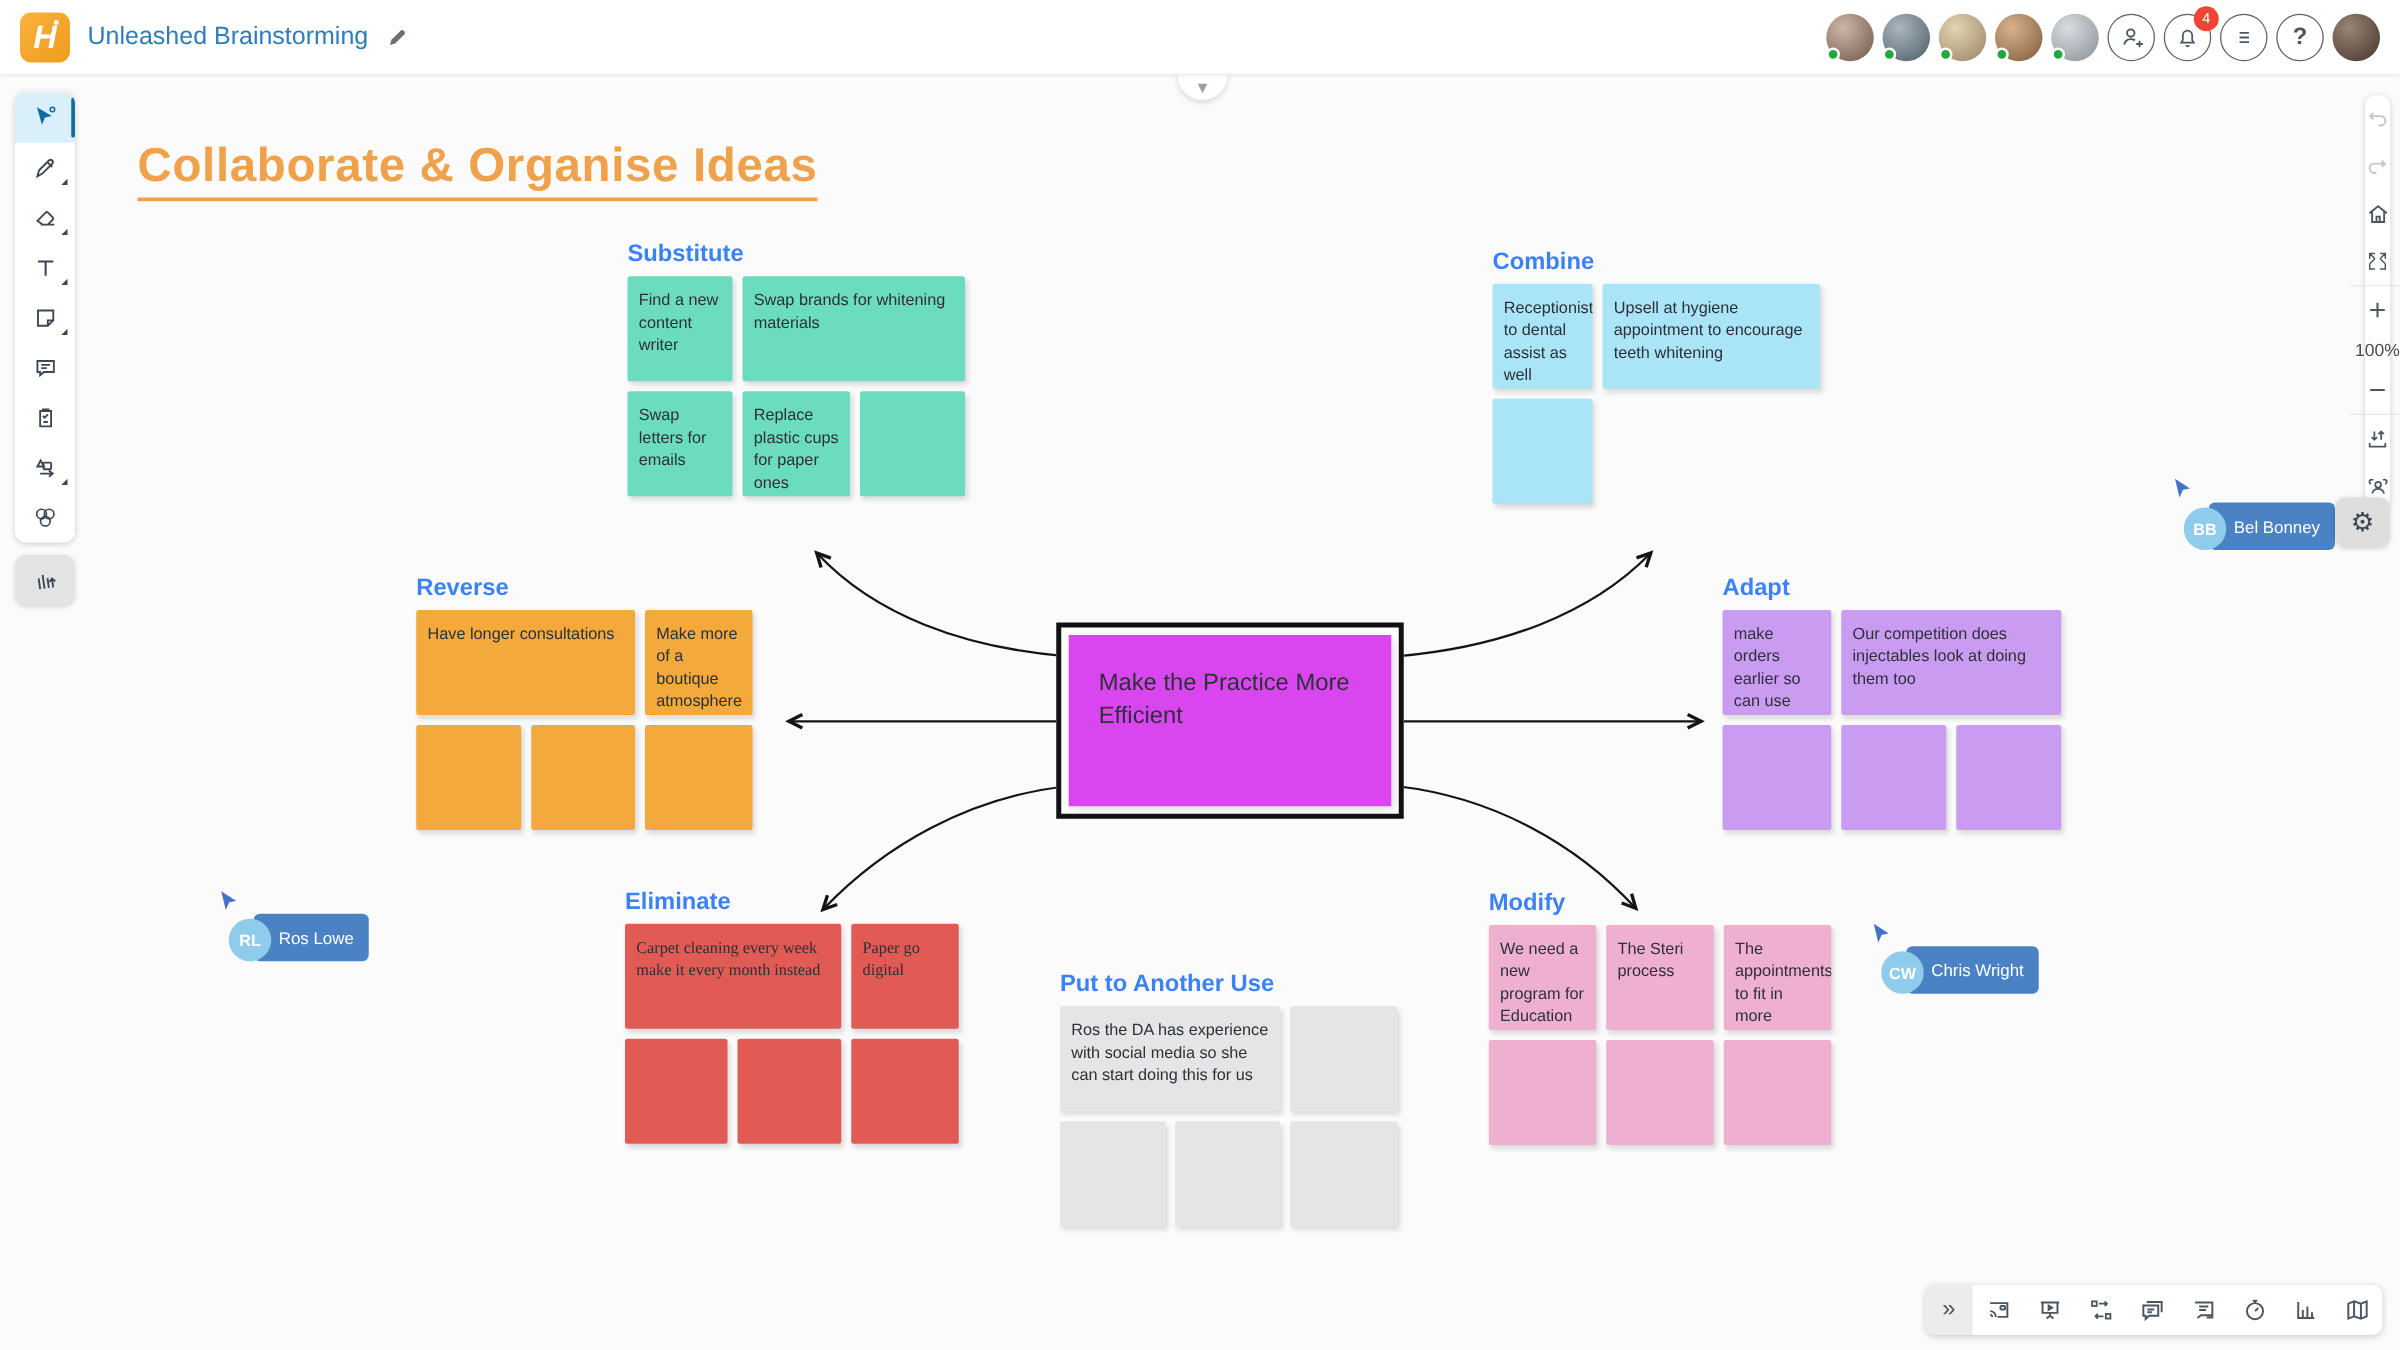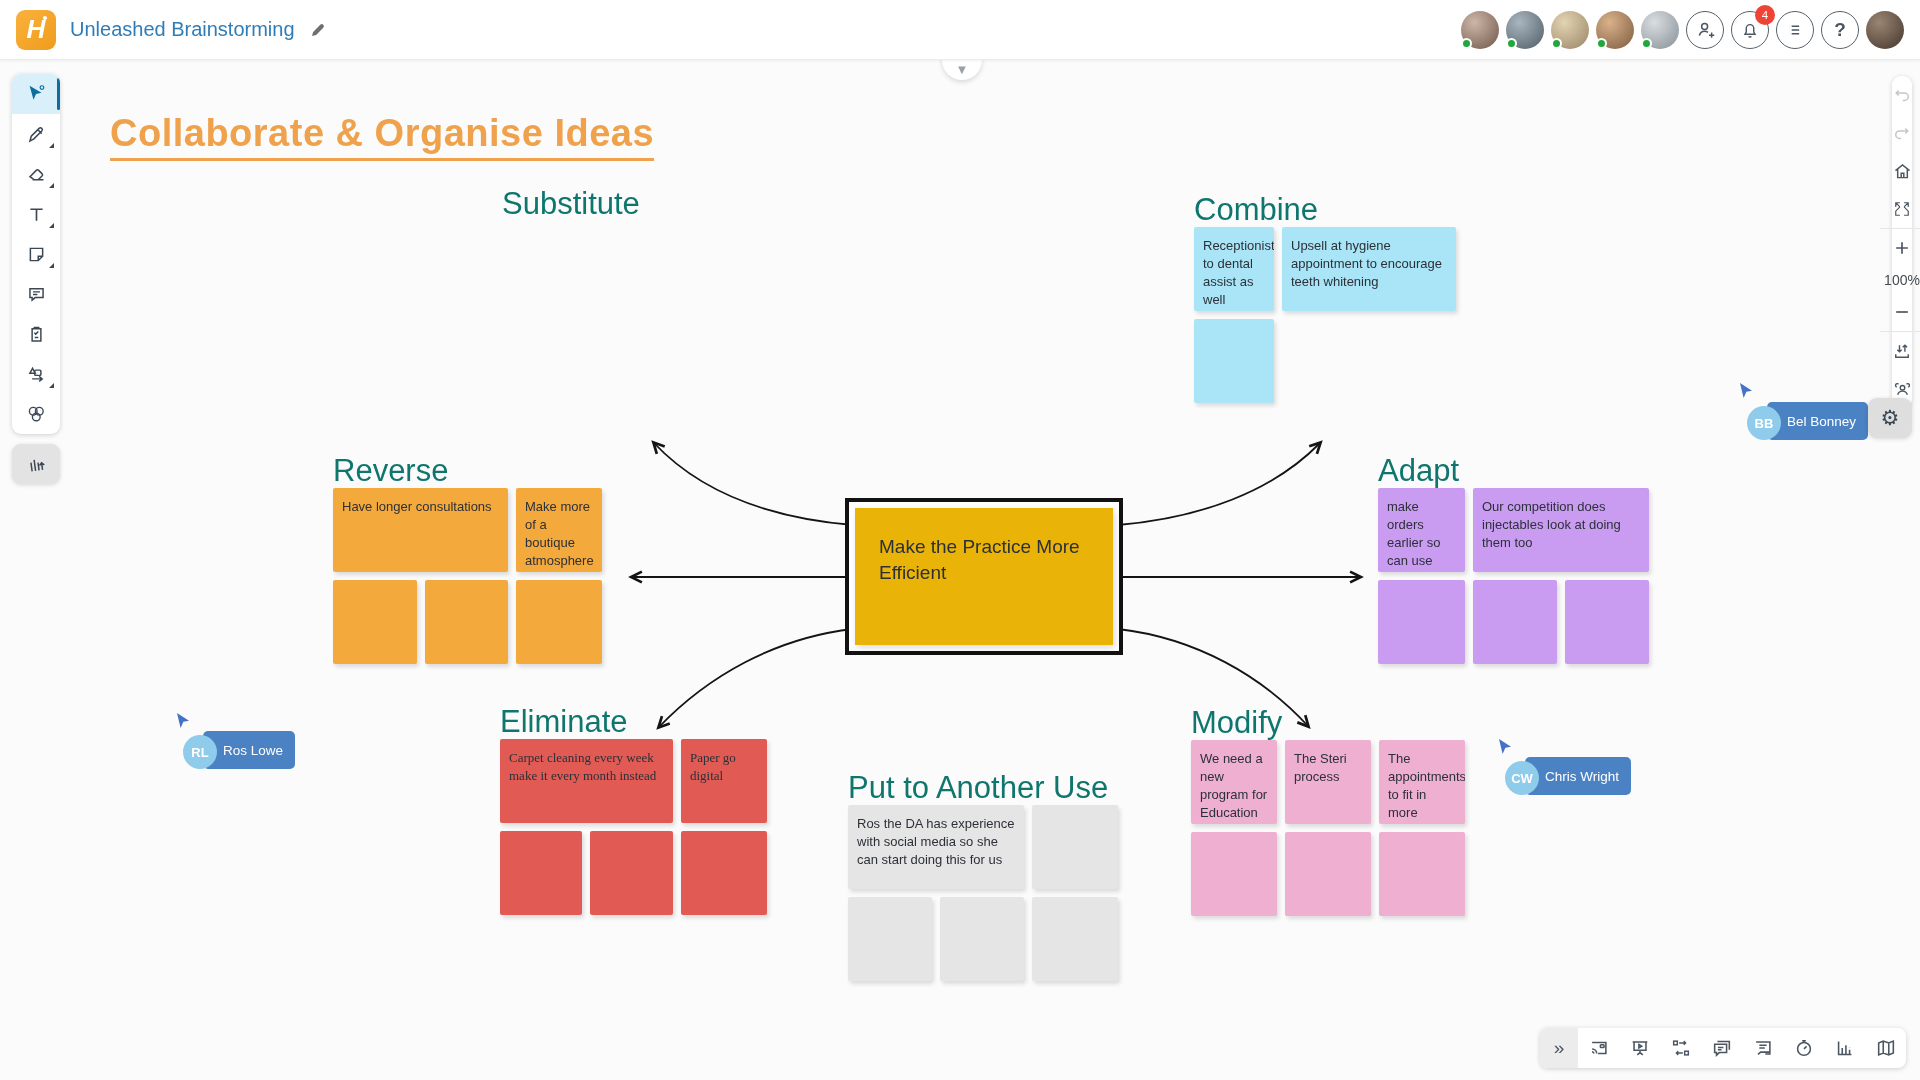--- a/index.html
+++ b/index.html
@@ -71,36 +71,36 @@
   .bt-more { width:38px; height:40px; background:#ececec; border-radius:8px 0 0 8px; display:flex;
     align-items:center; justify-content:center; color:#4b5661; font-size:19px; }
   .btool { width:41px; height:40px; display:flex; align-items:center; justify-content:center; color:#4b5661; }
 
   
   .board-heading { position:absolute; left:110px; top:112px; font-size:38px; font-weight:bold;
     color:#efa24b; border-bottom:3px solid #efa24b; padding-bottom:3px; letter-spacing:.5px; }
   .arrows { position:absolute; left:0; top:0; pointer-events:none; z-index:5; }
 
   .group { position:absolute; z-index:6; }
-  .group-title { font-size:31px; font-weight:normal; color:#0f766e; line-height:24px; margin-bottom:5px; }
+  .group-title { font-size:19px; font-weight:bold; color:#3b82f6; line-height:24px; margin-bottom:5px; }
   .notes-grid { display:grid; gap:8px; grid-auto-rows:84px; }
   .note { border-radius:2px; padding:10px 9px; font-size:13px; line-height:1.38; color:#2c3038;
     font-weight:500; box-shadow:2px 3px 4px rgba(0,0,0,.13); overflow:hidden; }
   .span2 { grid-column:span 2; }
   .c-teal  { background:#6cdcc0; }
   .c-blue  { background:#a9e4f7; }
   .c-orange{ background:#f4a93c; }
   .c-purple{ background:#c99cf2; }
   .c-red   { background:#e15b54;font-family:Liberation Serif, serif; }
   .c-yellow{ background:#e5e5e5; }
   .c-pink  { background:#efafd0; }
 
   .central-box { position:absolute; left:845px; top:498px; width:278px; height:157px; background:#fff;
     border:4px solid #121212; z-index:6; padding:6px; }
-  .central-note { width:100%; height:100%; background:#eab308; box-shadow:2px 3px 7px rgba(0,0,0,.14);
+  .central-note { width:100%; height:100%; background:#d946ef; box-shadow:2px 3px 7px rgba(0,0,0,.14);
     padding:26px 0 0 24px; }
   .central-note div { width:220px; font-size:19px; line-height:26px; color:#2c3038; font-weight:500; }
 
   
   .cursor { position:absolute; z-index:25; }
   .cursor .tag { position:absolute; display:flex; align-items:flex-end; }
   .cursor .pill { margin-left:-14px; background:#4b82c4; color:#fff; font-size:13.5px; height:38px;
     display:flex; align-items:center; padding:0 12px 0 20px; border-radius:5px; white-space:nowrap; }
   .cursor .init { width:34px; height:34px; border-radius:50%; background:#8fcbea; color:#fff;
     font-size:13px; font-weight:bold; display:flex; align-items:center; justify-content:center; z-index:2; }
@@ -345,20 +345,27 @@
   </svg>
 
   <div class="central-box">
     <div class="central-note">
       <div>Make the Practice More Efficient</div>
     </div>
   </div>
 
   <div class="group" style="left:502px; top:192px;">
     <div class="group-title">Substitute</div>
+    <div class="notes-grid" style="grid-template-columns:84px 86px 84px;">
+      <div class="note c-teal">Find a new content writer</div>
+      <div class="note c-teal span2">Swap brands for whitening materials</div>
+      <div class="note c-teal">Swap letters for emails</div>
+      <div class="note c-teal">Replace plastic cups for paper ones</div>
+      <div class="note c-teal"></div>
+    </div>
   </div>
 
   <div class="group" style="left:1194px; top:198px;">
     <div class="group-title">Combine</div>
     <div class="notes-grid" style="grid-template-columns:80px 81px 85px;">
       <div class="note c-blue">Receptionist to dental assist as well</div>
       <div class="note c-blue span2">Upsell at hygiene appointment to encourage teeth whitening</div>
       <div class="note c-blue"></div>
     </div>
   </div>

